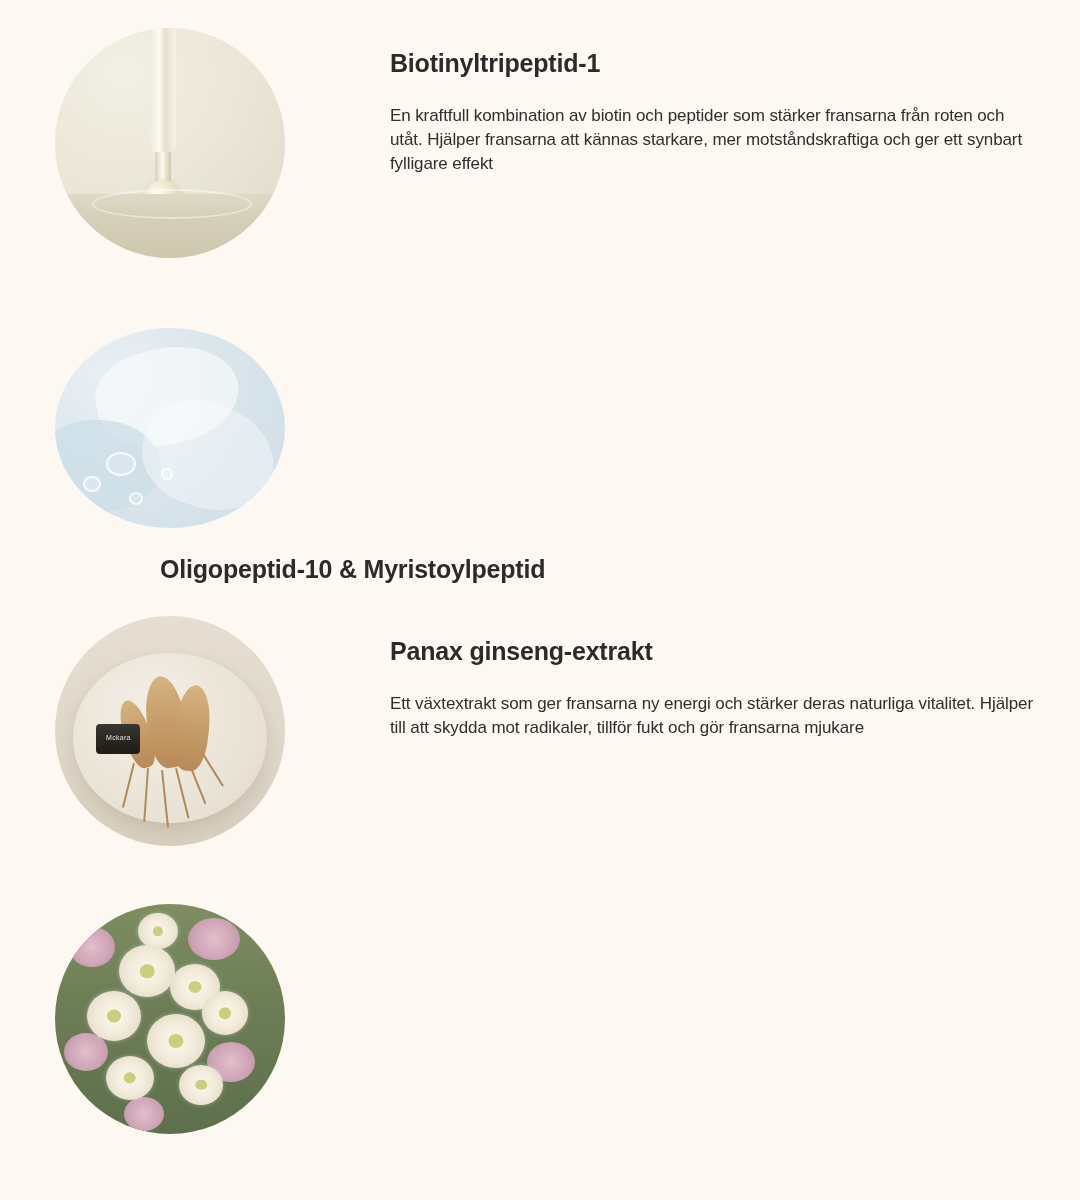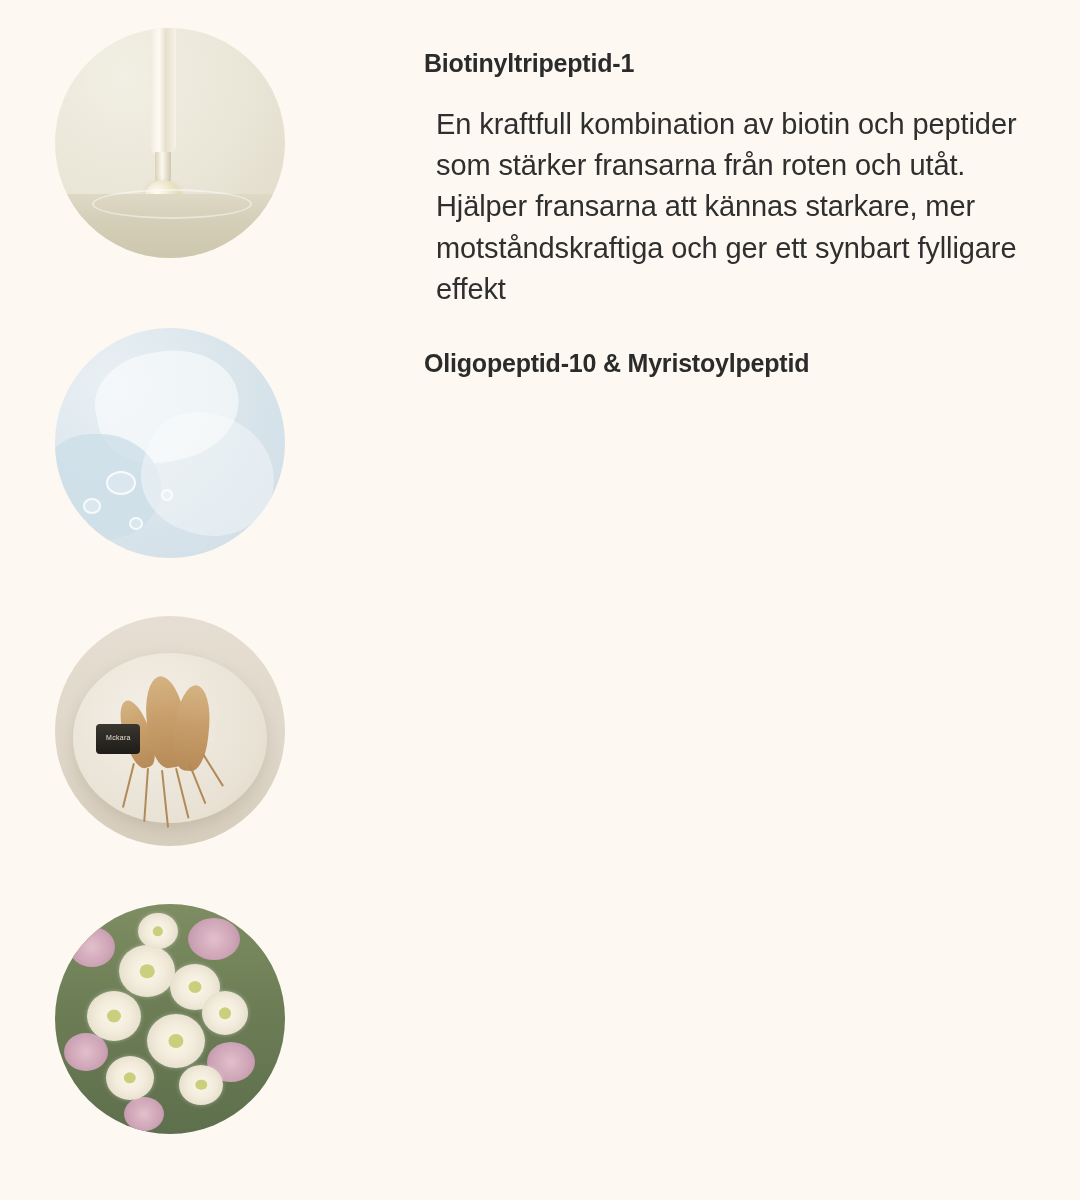--- a/index.html
+++ b/index.html
@@ -19,24 +19,23 @@
     flex-direction: column;
     padding: 22px 0 0 0;
   }
   .ingredient-row {
     display: flex;
     align-items: flex-start;
     width: 100%;
     box-sizing: border-box;
     padding-left: 55px;
     padding-right: 40px;
-    gap: 34px;
   }
   .ingredient-row.r0 { height: 300px; }
-  .ingredient-row.r1 { height: 288px; }
+  .ingredient-row.r1 { height: 288px; flex-direction: column; }
   .ingredient-row.r2 { height: 288px; }
   .ingredient-row.r3 { height: 300px; }
 
   .thumb {
     width: 230px;
     height: 230px;
     min-width: 230px;
     border-radius: 50%;
     overflow: hidden;
     position: relative;
@@ -206,24 +205,24 @@
   }
   .ingredient-title {
     font-size: 25px;
     font-weight: bold;
     color: #2b2b2b;
     letter-spacing: -0.2px;
     margin: 0 0 26px 0;
     line-height: 1.2;
   }
   .ingredient-desc {
-    font-size: 29px;
+    font-size: 17px;
     line-height: 1.42;
     color: #2f2f2f;
-    margin: 12px;
+    margin: 0;
     letter-spacing: -0.1px;
   }
 </style>
 </head>
 <body>
 
 <div class="ingredients-list">
 
   <div class="ingredient-row r0">
     <div class="thumb">
@@ -269,20 +268,24 @@
         <div class="whisker" style="left:40%;top:66%;height:54px;transform:rotate(4deg);"></div>
         <div class="whisker" style="left:46%;top:67%;height:58px;transform:rotate(-6deg);"></div>
         <div class="whisker" style="left:52%;top:66%;height:52px;transform:rotate(-14deg);"></div>
         <div class="whisker" style="left:58%;top:64%;height:44px;transform:rotate(-22deg);"></div>
         <div class="whisker" style="left:64%;top:60%;height:38px;transform:rotate(-32deg);"></div>
         <div class="jar">
           <div class="jar-label">Mckara</div>
         </div>
       </div>
     </div>
+    <div class="text-col">
+      <h3 class="ingredient-title">Panax ginseng-extrakt</h3>
+      <p class="ingredient-desc">Ett växtextrakt som ger fransarna ny energi och stärker deras naturliga vitalitet. Hjälper till att skydda mot radikaler, tillför fukt och gör fransarna mjukare</p>
+    </div>
   </div>
 
   <div class="ingredient-row r3">
     <div class="thumb">
       <div class="art art-flowers">
         <div class="pk" style="left:6%;top:10%;width:46px;height:40px;"></div>
         <div class="pk" style="left:58%;top:6%;width:52px;height:42px;"></div>
         <div class="pk" style="left:4%;top:56%;width:44px;height:38px;"></div>
         <div class="pk" style="left:66%;top:60%;width:48px;height:40px;"></div>
         <div class="pk" style="left:30%;top:84%;width:40px;height:34px;"></div>

